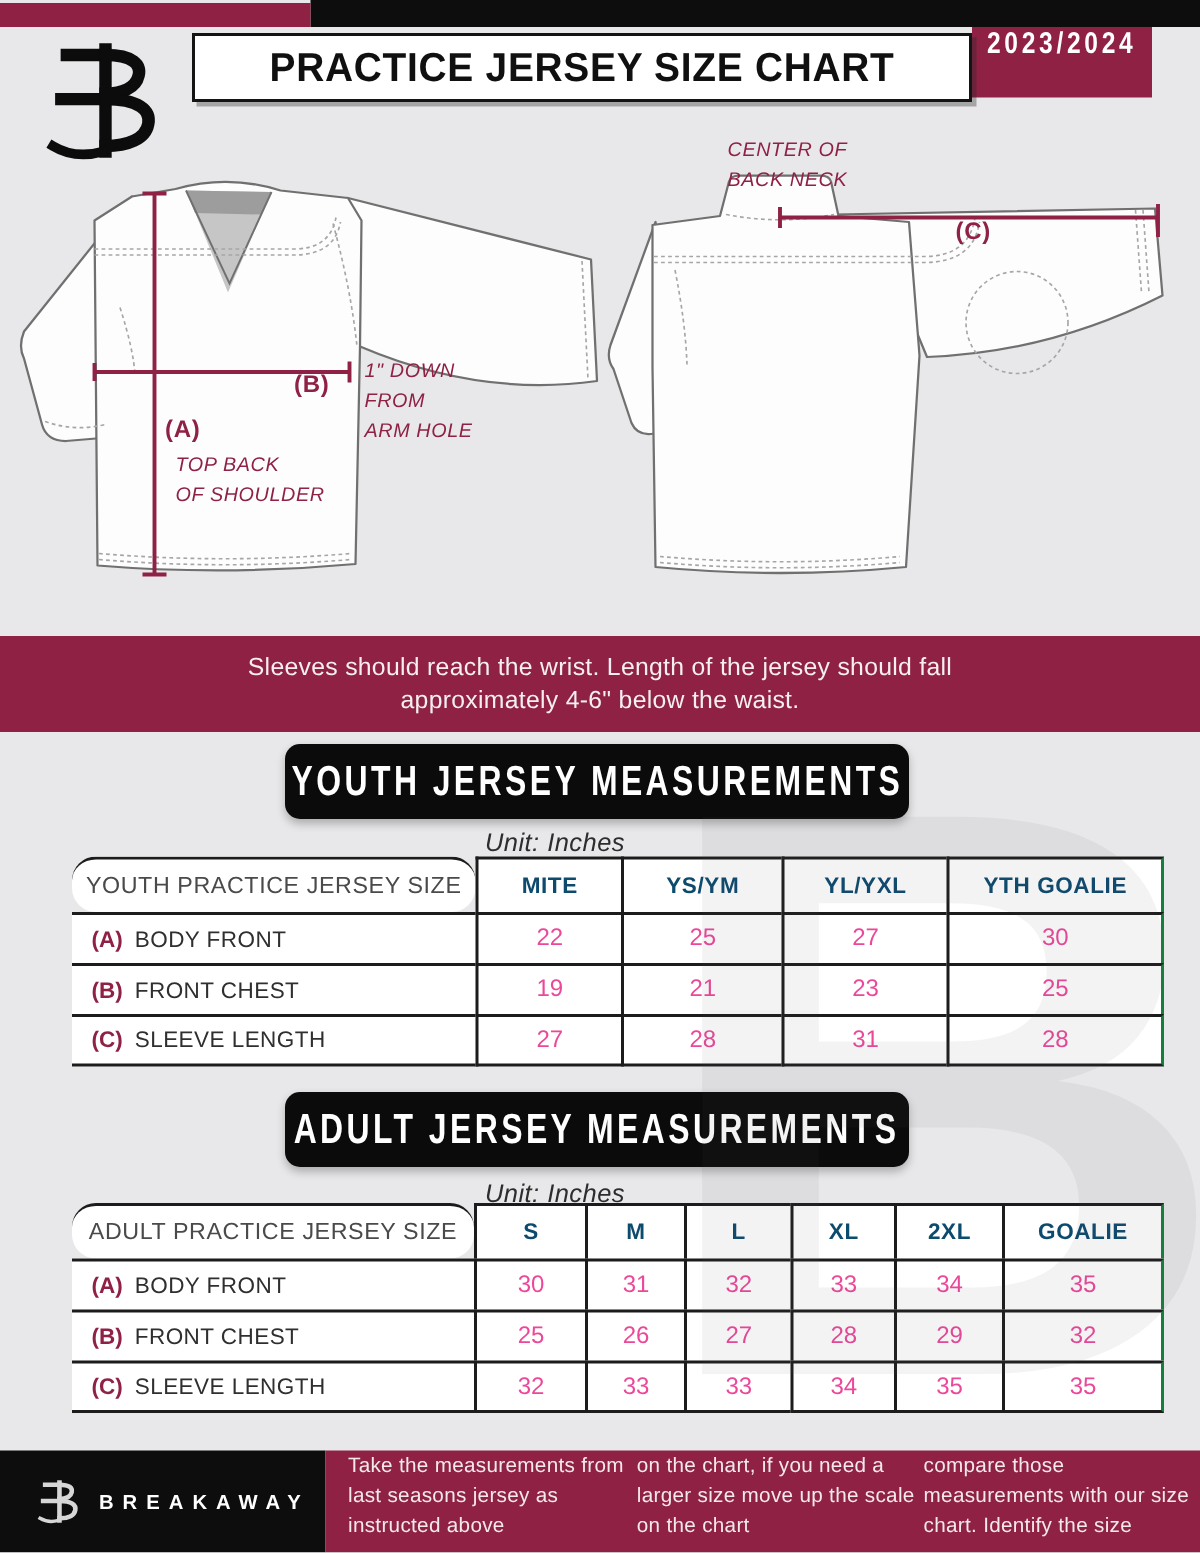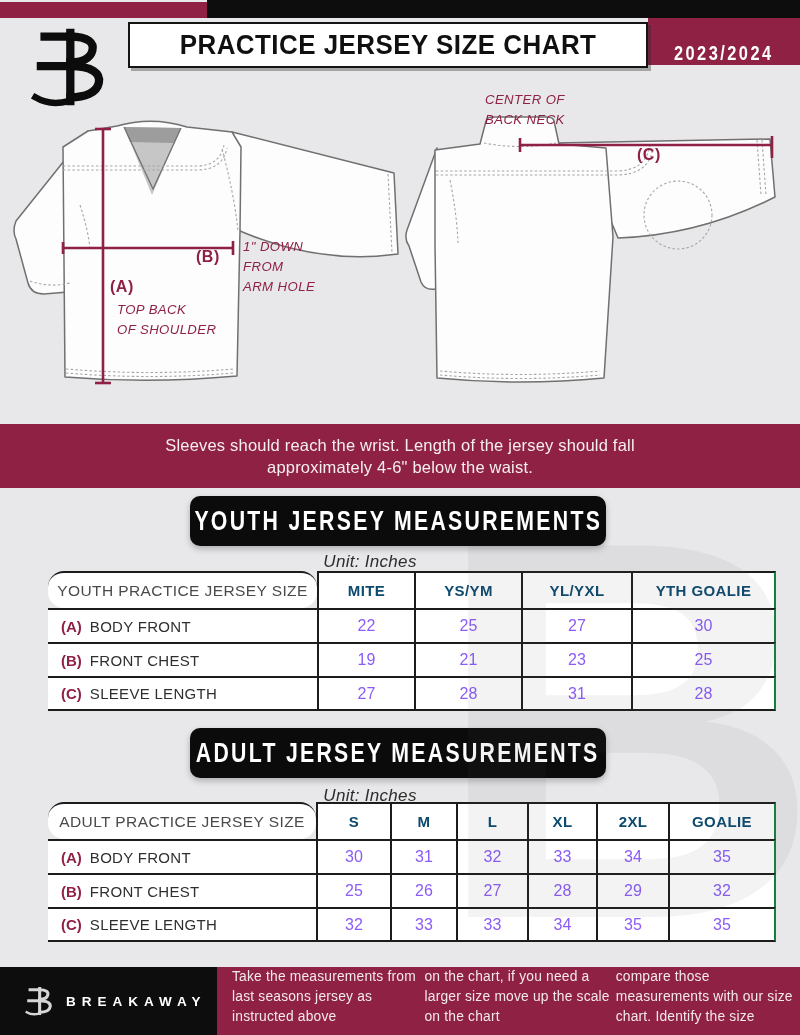--- a/index.html
+++ b/index.html
@@ -13,22 +13,22 @@
   .strip-maroon { position:absolute; left:0; top:2px; width:207px; height:16px; background:#8E2144; }
   .title-box {
     position:absolute; left:128px; top:22px; width:520px; height:46px;
     background:#ffffff; border:2px solid #141414; box-sizing:border-box;
     box-shadow:3px 3px 0 rgba(40,40,40,0.35);
     display:flex; align-items:center; justify-content:center; z-index:3;
   }
   .title-text { display:inline-block; font-size:27px; font-weight:bold; color:#101010;
     letter-spacing:0.5px; transform:scaleX(0.96); white-space:nowrap; }
   .year-box {
-    position:absolute; left:648px; top:18px; width:152px; height:47px; background:#8E2144;
-    display:flex; align-items:flex-end; justify-content:center; z-index:2;
+    position:absolute; left:648px; top:18px; width:120px; height:47px; background:#8E2144;
+    display:flex; align-items:flex-start; justify-content:center; z-index:2;
   }
   .year-text { display:inline-block; color:#fff; font-weight:bold; font-size:20px;
     letter-spacing:3px; transform:scaleX(0.82); white-space:nowrap; }
   .logo-header { position:absolute; left:28px; top:24px; width:92px; height:86px; color:#0c0c0c; z-index:2; }
   
   .jerseys { position:absolute; left:0; top:85px; width:800px; height:340px; }
   .ann { position:absolute; color:#8E2144; z-index:4; }
   .ann-key { font-weight:bold; font-size:16px; letter-spacing:0.5px; }
   .ann-cap { font-style:italic; font-size:13.2px; line-height:1.5; letter-spacing:0.4px; }
   
@@ -52,21 +52,21 @@
   .yt-grid { top:571px; grid-template-columns:269px 97px 107px 110px 145px; grid-template-rows:37px 34px 34px 35px; }
   .ad-grid { top:802px; grid-template-columns:268px 74px 66px 71px 69px 72px 108px; grid-template-rows:37px 34px 34px 35px; }
   .tr { display:contents; }
   .tc { background:#ffffff; border-top:2px solid #1c1c1c; display:flex; align-items:center;
     justify-content:center; box-sizing:border-box; }
   .tr.last .tc { border-bottom:2px solid #1c1c1c; }
   .tc.v { border-left:2px solid #1c1c1c; }
   .tc.rt { border-right:2px solid #15803d; }
   .tc.th { font-weight:bold; color:#0c4a6e; font-size:15px; letter-spacing:0.4px; }
   .tc.th-first { color:#4a4a4a; font-size:15.5px; letter-spacing:0.4px; font-weight:normal;border-radius:16px; }
-  .tc.val { color:#8b5cf6; font-size:16px; }
+  .tc.val { color:#ec4899; font-size:16px; }
   .tc.label-cell { justify-content:flex-start; padding-left:13px; gap:8px; }
   .key { color:#8E2144; font-weight:bold; font-size:15px; }
   .lbl { color:#2f2f2f; font-size:15px; letter-spacing:0.3px; }
   
   .watermark { position:absolute; left:432px; top:500px; font-size:540px; line-height:0.85;
     font-weight:bold; color:rgba(90,90,95,0.07); z-index:7; pointer-events:none; user-select:none; }
   
   .footer { position:absolute; left:0; top:967px; width:800px; height:68px; z-index:8; }
   .footer-black { position:absolute; left:0; top:0; width:217px; height:68px; background:#0D0D0D;
     display:flex; align-items:center; gap:8px; padding-left:24px; box-sizing:border-box; }

